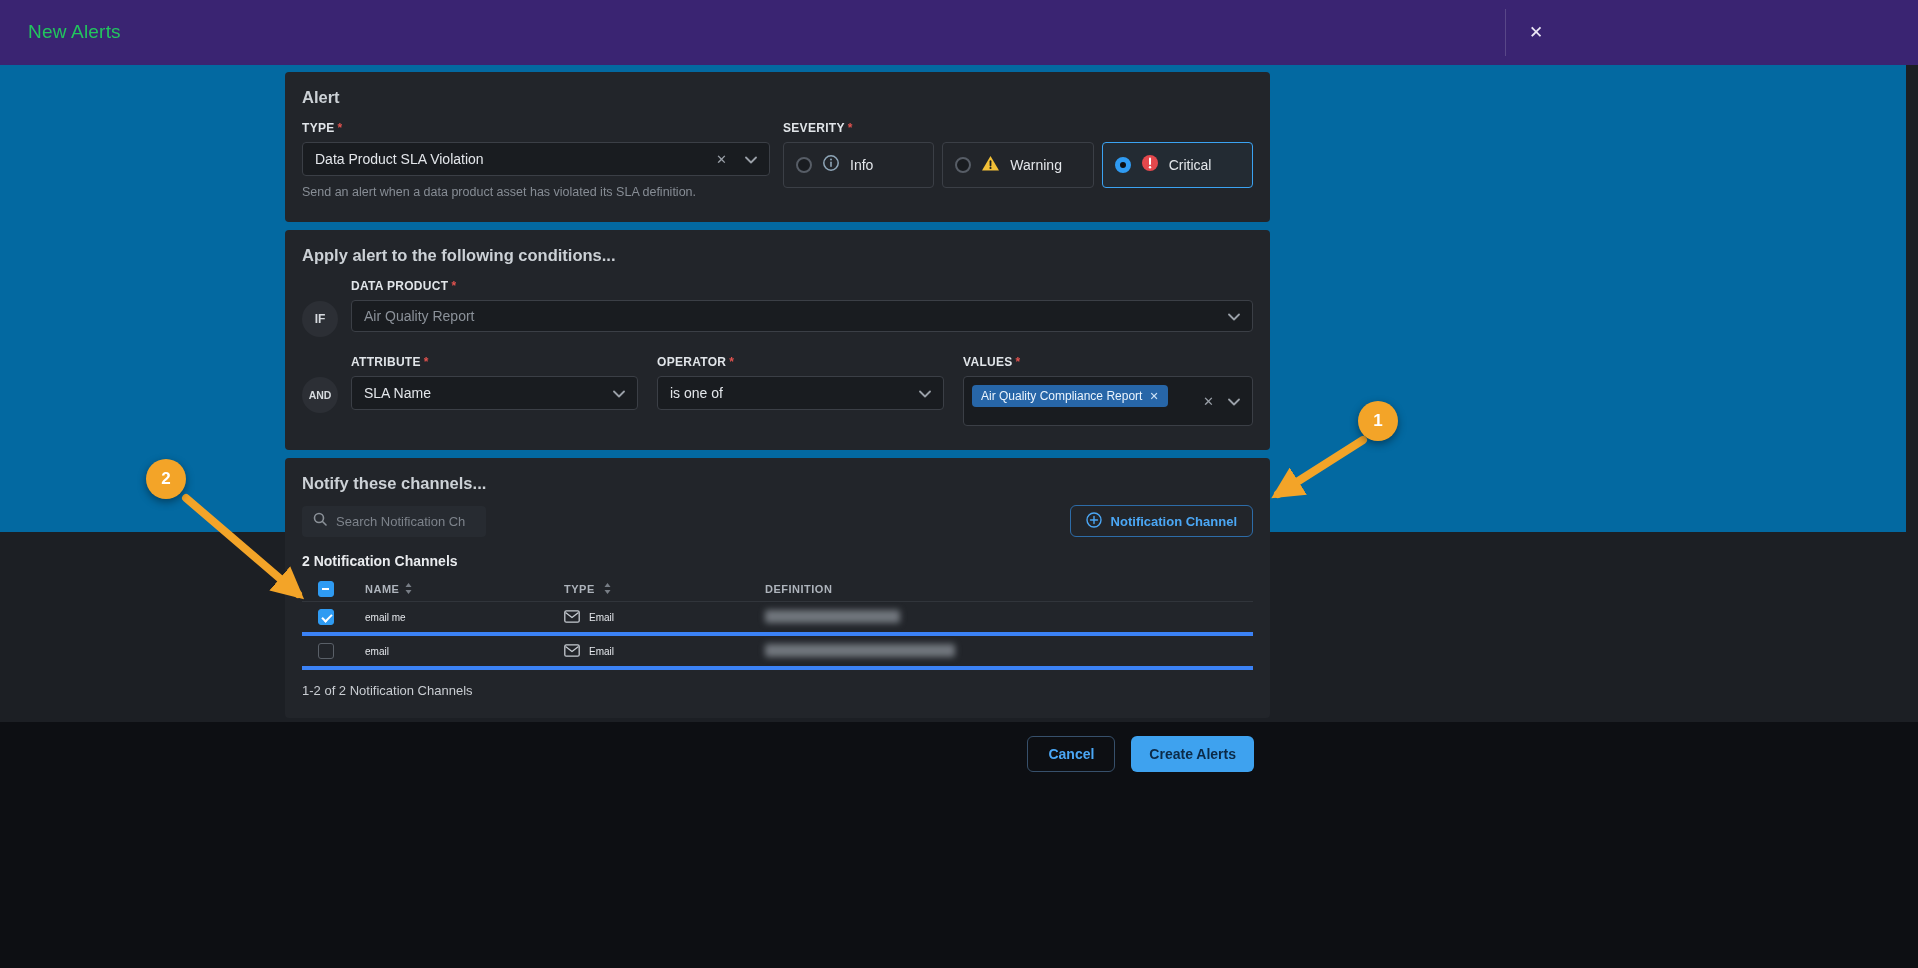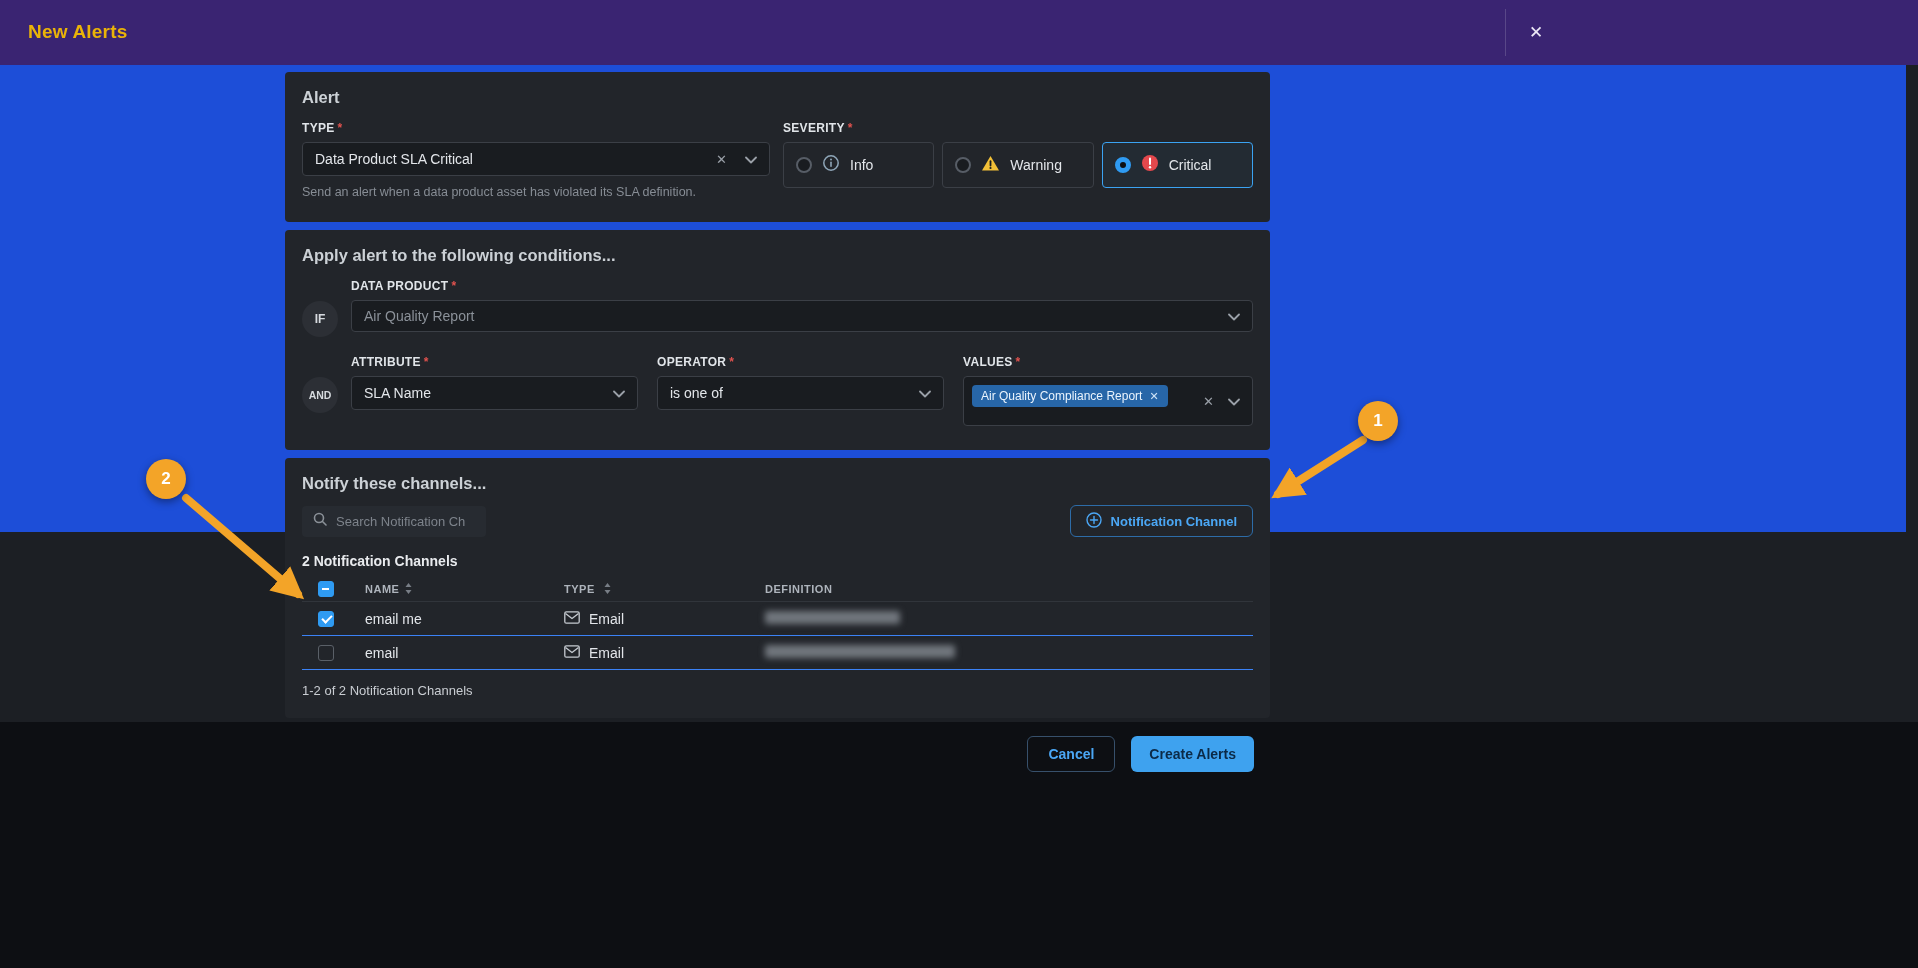--- a/index.html
+++ b/index.html
@@ -3,27 +3,27 @@
 <meta charset="utf-8">
 <style>
   * { margin:0; padding:0; box-sizing:border-box; }
   html,body { background:#0b0d10; }
   body { font-family:"Liberation Sans","DejaVu Sans",sans-serif; }
 
   .stage { position:relative; width:1918px; height:968px; background:#1c1f24; overflow:hidden; }
 
   
   .topbar { position:absolute; top:0; left:0; right:0; height:65px; background:#3a2472; }
-  .topbar h1 { position:absolute; left:28px; top:21px; font-size:19px; font-weight:700; color:#eab308; letter-spacing:.2px;text-align:center; }
+  .topbar h1 { position:absolute; left:28px; top:21px; font-size:19px; font-weight:400; color:#22c55e; letter-spacing:.2px;text-align:center; }
   .topbar-sep { position:absolute; left:1505px; top:9px; width:1px; height:47px; background:rgba(255,255,255,.16); }
   .close-btn { position:absolute; left:1520px; top:16px; width:32px; height:32px; background:transparent; border:none;
                color:#ece8f6; font-size:17px; cursor:pointer; font-family:inherit; }
 
   
-  .content { position:absolute; top:65px; left:0; right:12px; height:467px; background:#1d4ed8; }
+  .content { position:absolute; top:65px; left:0; right:12px; height:467px; background:#0369a1; }
   .panel { position:absolute; left:285px; width:985px; background:#22252a; border-radius:4px; padding:16px 17px; }
   .panel-alert { top:7px; height:150px; }
   .panel-conditions { top:165px; height:220px; }
   .panel-channels { top:393px; height:260px; }
   .panel h2 { font-size:16.5px; font-weight:700; color:#ccd1d6; margin-bottom:14px; }
 
   .form-label { display:flex; align-items:center; gap:3px; font-size:12px; font-weight:700; color:#e1e5e9;
                 letter-spacing:.3px; margin-bottom:7px; }
   .req { color:#e0524e; font-weight:700; }
 
@@ -72,21 +72,21 @@
   .search input::placeholder { color:#7d838b; }
   .add-btn { height:32px; border:1px solid #2d6ca8; border-radius:6px; background:transparent; color:#4ba7f5;
              font-size:13px; font-weight:600; display:flex; align-items:center; gap:9px; padding:0 15px;
              cursor:pointer; font-family:inherit;text-align:right; }
   .count { margin-top:16px; font-size:14px; font-weight:700; color:#e9ebee; }
 
   .tbl { margin-top:8px; }
   .tbl-header, .tbl-row { display:flex; align-items:center; }
   .tbl-header { height:25px; border-bottom:1px solid #31353b; color:#aeb4bc; font-size:11px; font-weight:700;
                 letter-spacing:.5px; }
-  .tbl-row { height:34px; border-bottom:1px solid #3b82f6; color:#e3e6ea; font-size:14px; cursor:pointer; }
+  .tbl-row { height:34px; border-bottom:4px solid #3b82f6; color:#e3e6ea; font-size:10px; cursor:pointer; }
   .col-check { width:63px; padding-left:16px; display:flex; align-items:center; }
   .col-name { width:199px; display:flex; align-items:center; gap:6px; }
   .col-type { width:201px; display:flex; align-items:center; gap:9px; }
   .col-def { flex:1; }
   .cb { width:16px; height:16px; border-radius:3px; border:1.5px solid #5a6068; background:transparent;
         position:relative; cursor:pointer; flex:0 0 auto; }
   .cb.checked { background:#2f9bf2; border-color:#2f9bf2; }
   .cb.checked::after { content:""; position:absolute; left:4.5px; top:1.5px; width:4px; height:8px;
         border:solid #fff; border-width:0 2px 2px 0; transform:rotate(45deg); }
   .cb.indet { background:#2f9bf2; border-color:#2f9bf2; }
@@ -125,21 +125,21 @@
 
     <section class="panel panel-alert">
       <h2>Alert</h2>
       <div class="alert-row">
         <div class="type-col">
           <div class="form-label">
             <span>TYPE</span>
               <span class="req">*</span>
           </div>
           <div class="select">
-            <span class="grow">Data Product SLA Critical</span>
+            <span class="grow">Data Product SLA Violation</span>
             <span class="xglyph">✕</span>
             <span><svg width="12" height="8" viewBox="0 0 12 8">
                   <path d="M1 1.5 L6 6.5 L11 1.5" fill="none" stroke="#9aa0a8" stroke-width="1.8" stroke-linecap="round" stroke-linejoin="round"></path>
                 </svg></span>
           </div>
           <div class="type-help">Send an alert when a data product asset has violated its SLA definition.</div>
         </div>
         <div class="sev-col">
           <div class="form-label">
             <span>SEVERITY</span>

